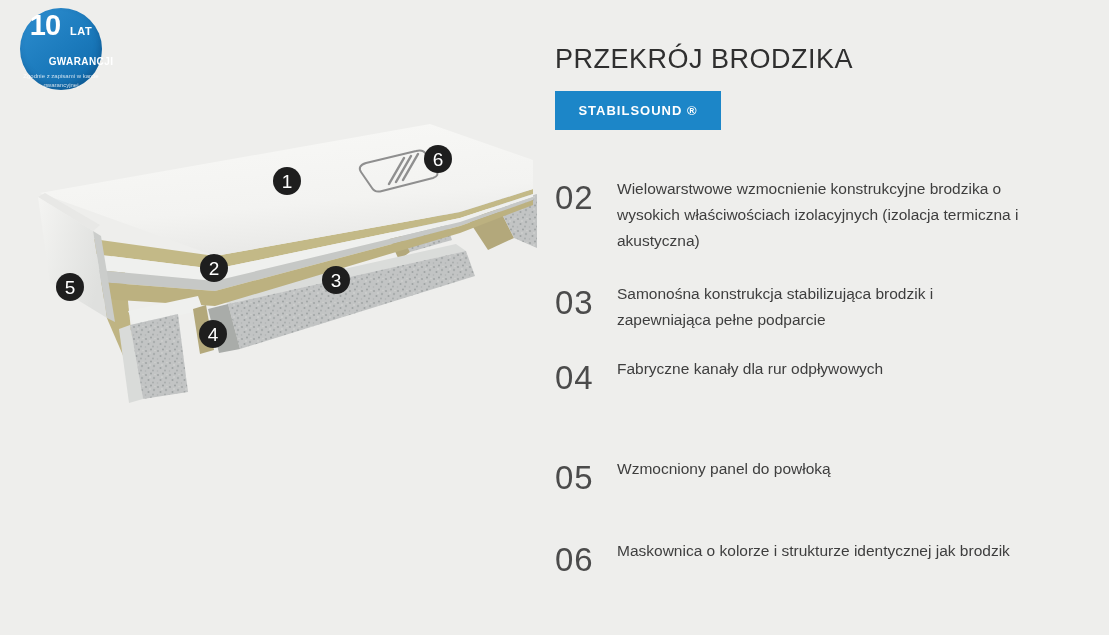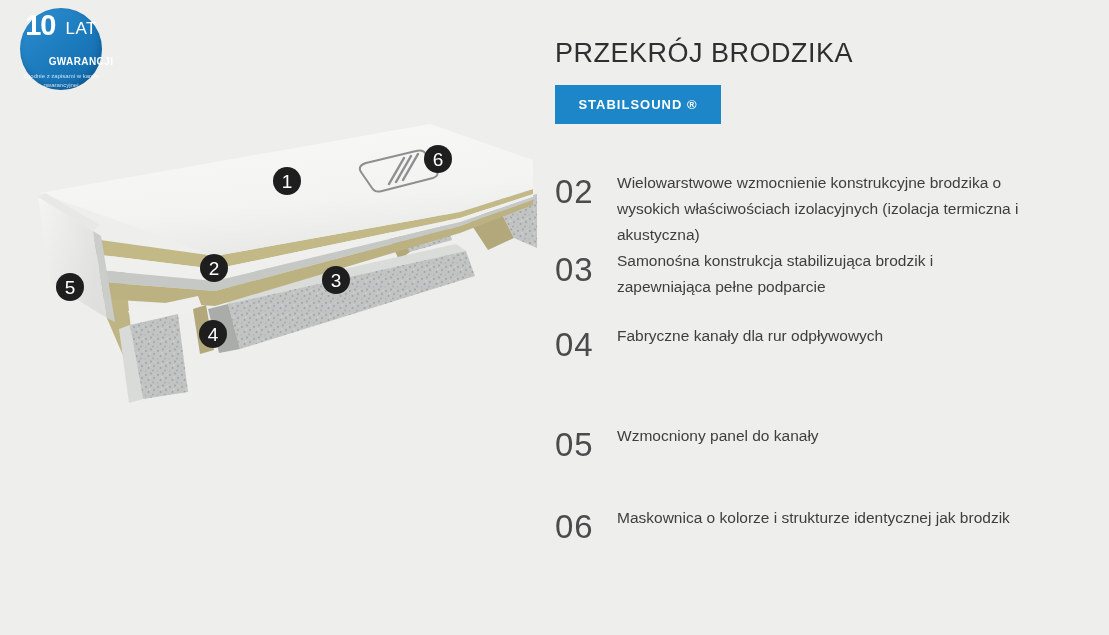--- a/index.html
+++ b/index.html
@@ -12,43 +12,43 @@
   
   .badge{
     position:absolute;left:20px;top:8px;width:82px;height:82px;border-radius:50%;
     background:linear-gradient(140deg,#2e8ecf 0%,#1b7abc 55%,#0f67a7 100%);
     color:#fff;display:flex;flex-direction:column;align-items:center;justify-content:center;
     box-shadow:inset -2px -4px 6px rgba(0,40,80,.25);
     text-align:center;line-height:1;
   }
   .badge-top{display:flex;align-items:flex-end;margin-top:2px;}
   .badge-big{font-size:29px;font-weight:bold;letter-spacing:-1px;}
-  .badge-unit{font-size:17px;font-weight:normal;margin-left:10px;margin-bottom:3px;letter-spacing:.5px;}
+  .badge-unit{font-size:11px;font-weight:bold;margin-left:10px;margin-bottom:3px;letter-spacing:.5px;}
   .badge-line2{font-size:10px;font-weight:bold;letter-spacing:.4px;margin-top:17px;padding-left:40px;}
   .badge-small{font-size:6px;color:rgba(255,255,255,.78);margin-top:5px;line-height:1.5;}
   
-  .right-col{position:absolute;left:555px;top:38px;width:500px;}
+  .right-col{position:absolute;left:555px;top:44px;width:500px;}
   .page-title{
     font-size:27px;color:#2f2f2f;font-weight:400;letter-spacing:.5px;line-height:30px;margin:0;
   }
   .cta-button{
     margin-top:17px;width:166px;height:39px;border:none;cursor:pointer;
     background:#1c86c8;color:#fff;font-size:13px;letter-spacing:1px;
     font-family:"Liberation Sans",sans-serif;display:flex;align-items:center;justify-content:center;font-weight:bold;
   }
   .feature-list{margin-top:46px;}
   .feature-row{display:flex;align-items:flex-start;}
   .feature-num{
     width:50px;flex:0 0 50px;font-size:33px;font-weight:300;color:#4b4b4b;
     line-height:1;padding-top:5px;letter-spacing:1px;
   }
   .feature-text{
     width:412px;font-size:15.5px;color:#3e3e3e;line-height:26px;margin-left:12px;
   }
-  .mb1{margin-bottom:26px;} .mb2{} .mb3{margin-bottom:23px;}
+  .mb1{margin-bottom:26px;} .mb2{margin-bottom:27px;} .mb3{margin-bottom:23px;}
   .mb4{margin-bottom:62px;} .mb5{margin-bottom:44px;}
   
   .illustration{position:absolute;left:10px;top:108px;}
   .marker-text{fill:#ffffff;font-size:19px;font-weight:400;font-family:"Liberation Sans",sans-serif;}
 </style>
 </head>
 <body>
 
 <div class="badge">
   <div class="badge-top">
@@ -164,20 +164,20 @@
     <div class="feature-row mb3">
       <div class="feature-num">03</div>
       <div class="feature-text">Samonośna konstrukcja stabilizująca brodzik i zapewniająca pełne podparcie</div>
     </div>
     <div class="feature-row mb4">
       <div class="feature-num">04</div>
       <div class="feature-text">Fabryczne kanały dla rur odpływowych</div>
     </div>
     <div class="feature-row mb5">
       <div class="feature-num">05</div>
-      <div class="feature-text">Wzmocniony panel do kanały</div>
+      <div class="feature-text">Wzmocniony panel do powłoką</div>
     </div>
     <div class="feature-row">
       <div class="feature-num">06</div>
       <div class="feature-text">Maskownica o kolorze i strukturze identycznej jak brodzik</div>
     </div>
   </div>
 </div>
 
 </body></html>

